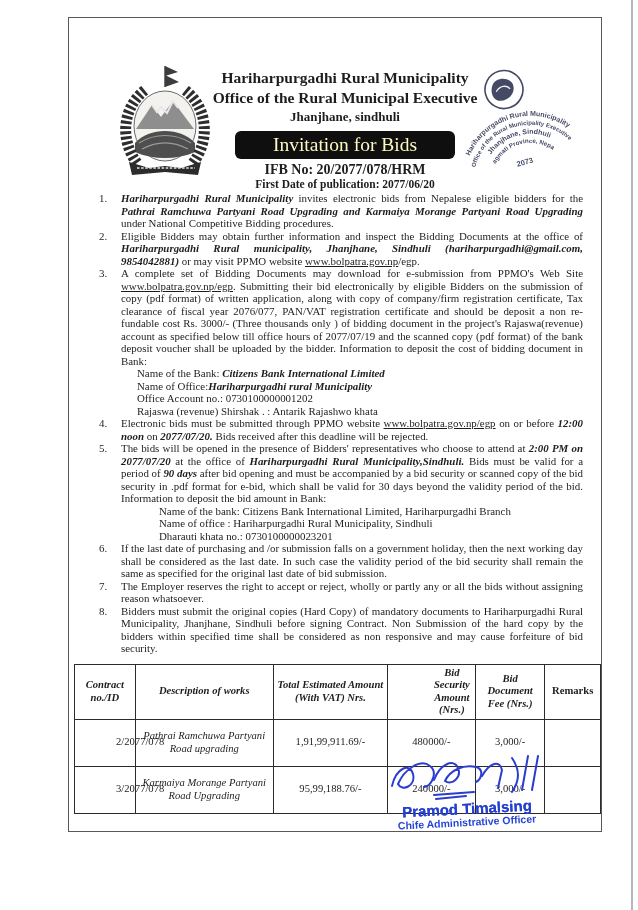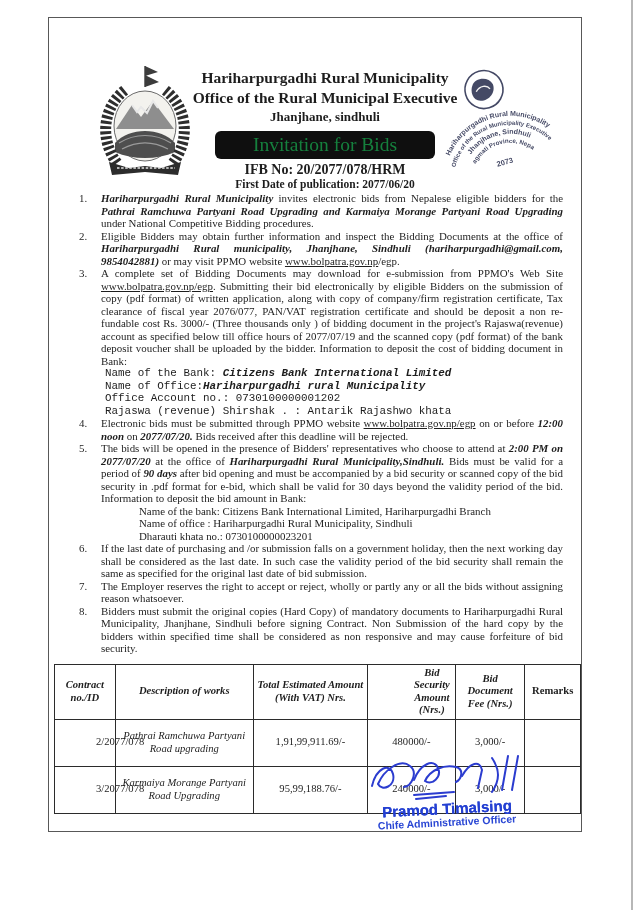--- a/index.html
+++ b/index.html
@@ -9,47 +9,47 @@
     --banner-black:#0f0f0f;
   }
   html,body{margin:0;padding:0;}
   body{
     width:638px;height:910px;position:relative;overflow:hidden;
     background:#ffffff;color:var(--ink);
     font-family:"Liberation Serif","DejaVu Serif",serif;
   }
   .scan-edge{position:absolute;top:0;right:5px;width:2px;height:910px;background:#b7b7b7;}
   .page-frame{
-    position:absolute;left:48px;top:17px;width:534px;height:815px;
+    position:absolute;left:68px;top:17px;width:534px;height:815px;
     border:1px solid #585858;background:#fff;box-sizing:border-box;
   }
   
   .doc-header{position:relative;height:172px;}
   .emblem{position:absolute;left:46px;top:44px;width:100px;height:120px;}
   .head-center{position:absolute;left:140px;right:120px;top:50px;text-align:center;}
   .org-name,.org-office{font-weight:bold;font-size:15.5px;line-height:20px;}
   .org-place{font-weight:bold;font-size:13px;line-height:18px;}
   .banner{
-    display:inline-block;margin-top:5px;background:var(--banner-black);color:#15803d;
+    display:inline-block;margin-top:5px;background:var(--banner-black);color:#fef9c3;
     font-size:19.5px;line-height:24px;padding:2px 38px;border-radius:6px;
   }
   .ifb{font-weight:bold;font-size:14px;line-height:14px;margin-top:4px;}
   .pub{font-weight:bold;font-size:11.5px;line-height:14px;}
   .stamp{position:absolute;right:20px;top:30px;width:132px;height:132px;opacity:.88;}
   .stamp text{fill:var(--stamp-blue);font-family:"Liberation Sans",sans-serif;font-weight:bold;}
   
   .notice{margin:2px 18px 0 30px;font-size:10.9px;line-height:12.5px;}
   .notice-item{display:flex;}
   .notice-num{flex:none;width:16px;margin-right:6px;}
   .notice-body{flex:1;}
   .para{text-align:justify;}
   .seg-bi{font-weight:bold;font-style:italic;}
   .seg-u{text-decoration:underline;}
   .subline{text-align:left;}
-  .ind-1{margin-left:4px;font-family:Liberation Mono, monospace;}
+  .ind-1{margin-left:16px;}
   .ind-2{margin-left:38px;}
   
   .bids-table{
     margin:9px 4px 0 5px;border-collapse:collapse;table-layout:fixed;width:527px;
     font-size:10.6px;line-height:12.5px;border-radius:25px;
   }
   .bids-table th,.bids-table td{border:1.5px solid #2b2b2b;padding:2px 3px;box-sizing:border-box;}
   .bids-table th{font-weight:bold;font-style:italic;text-align:center;height:34px;}
   .bids-table th.plain{font-style:normal;}
   .bids-table td{height:47px;text-align:center;vertical-align:middle;}

